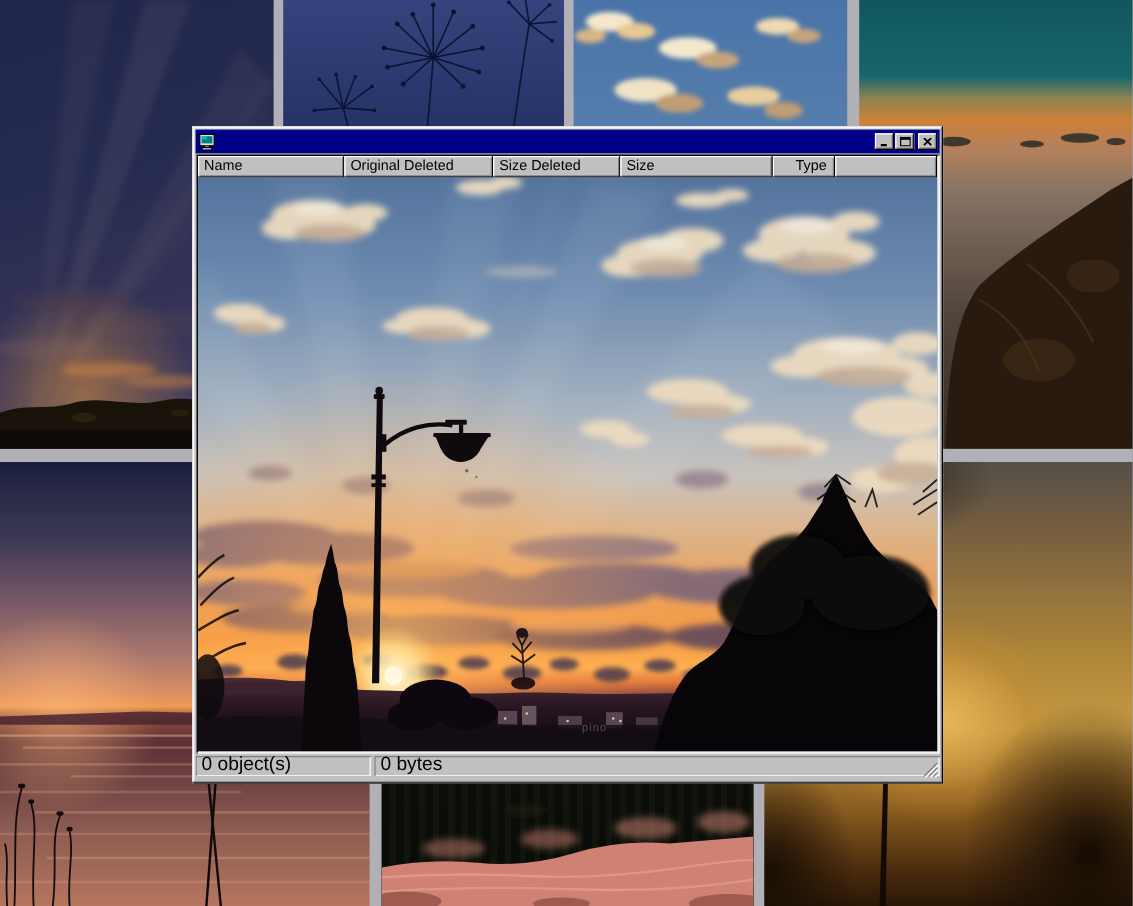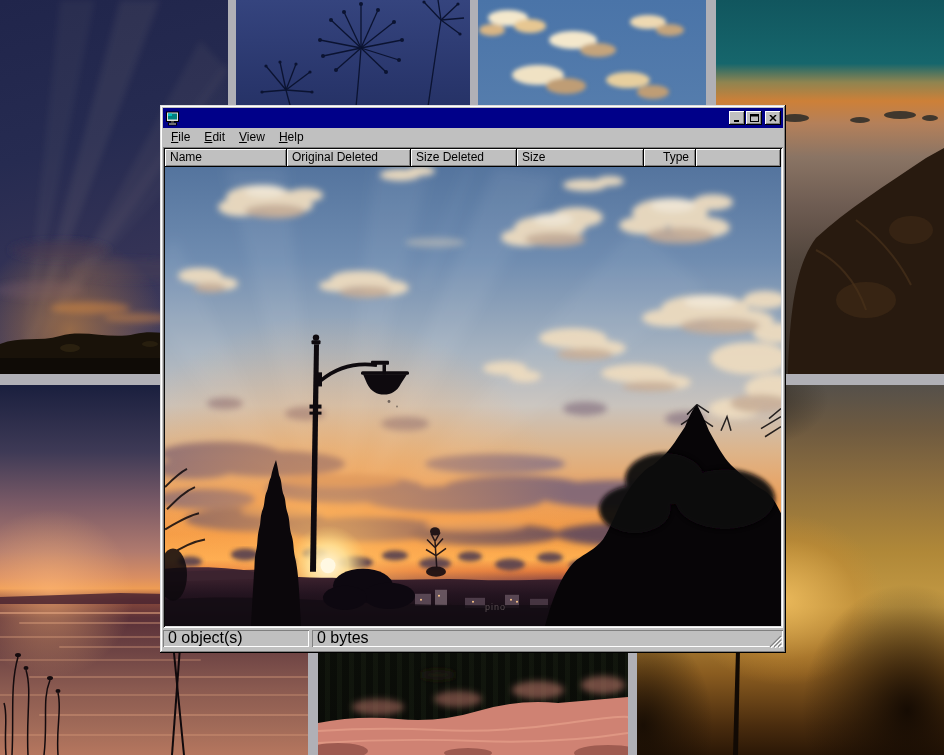--- a/index.html
+++ b/index.html
@@ -296,26 +296,20 @@
             </svg>
         </button>
         <button class="ctrl gap">
           <svg width="8" height="7" viewBox="0 0 8 7">
               <path d="M1 0 L7 6 M7 0 L1 6" stroke="#000" stroke-width="1.5"></path>
             </svg>
         </button>
       </span>
     </div>
 
-    <div id="menubar">
-      <span class="menu-item"><u>F</u>ile</span>
-      <span class="menu-item"><u>E</u>dit</span>
-      <span class="menu-item"><u>V</u>iew</span>
-      <span class="menu-item"><u>H</u>elp</span>
-    </div>
 
     <div id="client">
       <div id="headers">
         <div class="hcell" style="width:122px;">Name</div>
         <div class="hcell" style="width:124px;">Original Deleted</div>
         <div class="hcell" style="width:106px;">Size Deleted</div>
         <div class="hcell" style="width:127px;">Size</div>
         <div class="hcell right" style="width:52px;">Type</div>
         <div class="hcell" style="flex:1 1 auto;"></div>
       </div>

